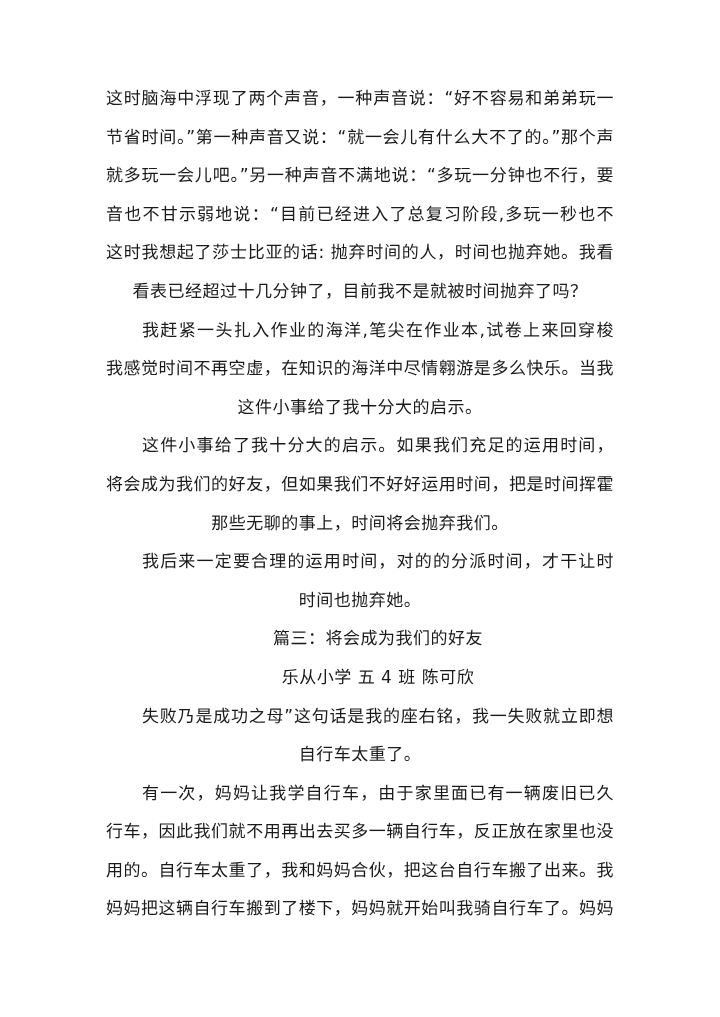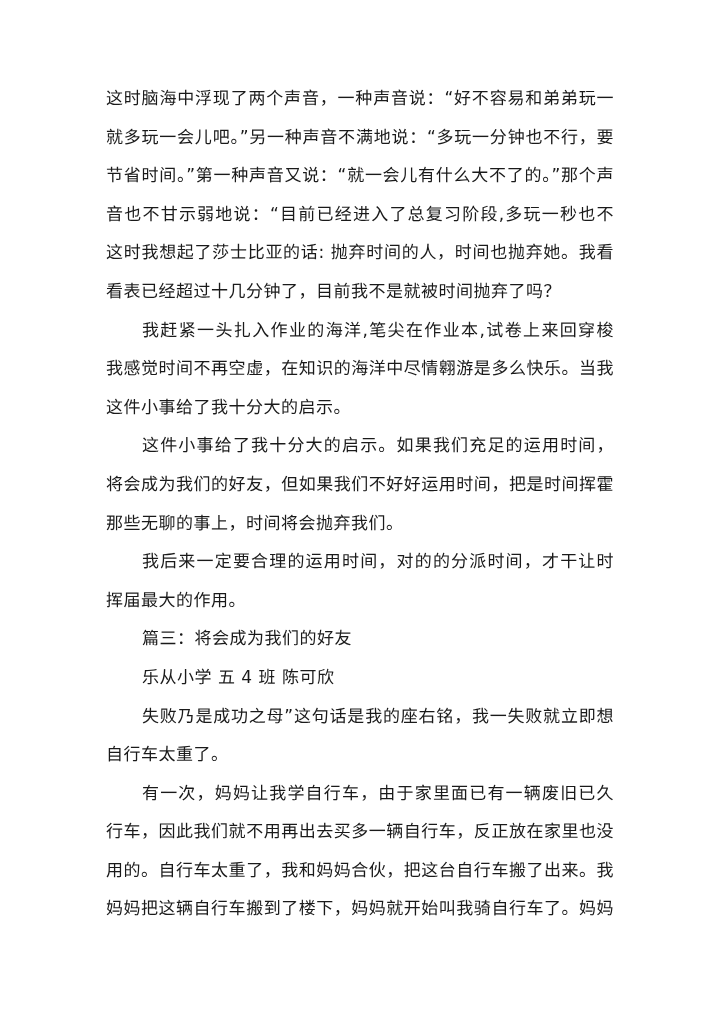--- a/index.html
+++ b/index.html
@@ -26,58 +26,58 @@
   }
   .paragraph {
     margin: 0;
     padding: 0;
   }
   .line {
     height: 38.6px;
     line-height: 38.6px;
     white-space: nowrap;
     overflow: hidden;
-    text-align: left;
+    text-align: center;
   }
   .line.j {
     white-space: normal;
     text-align: justify;
     text-justify: inter-character;
     text-align-last: justify;
   }
   .line.indent {
     text-indent: 36px;
   }
 </style>
 </head>
 <body>
 
 <div class="page">
   <div class="doc-body" style="color: rgb(26, 26, 26);">
       <div class="paragraph">
         <div class="line j">这时脑海中浮现了两个声音，一种声音说：“好不容易和弟弟玩一次，</div>
+        <div class="line j">节省时间。”第一种声音又说：“就一会儿有什么大不了的。”那个声</div>
         <div class="line j">就多玩一会儿吧。”另一种声音不满地说：“多玩一分钟也不行，要</div>
-        <div class="line j">节省时间。”第一种声音又说：“就一会儿有什么大不了的。”那个声</div>
         <div class="line j">音也不甘示弱地说：“目前已经进入了总复习阶段,多玩一秒也不行。”</div>
         <div class="line j">这时我想起了莎士比亚的话: 抛弃时间的人，时间也抛弃她。我看了</div>
         <div class="line">看表已经超过十几分钟了，目前我不是就被时间抛弃了吗？</div>
       </div>
       <div class="paragraph">
         <div class="line indent j">我赶紧一头扎入作业的海洋,笔尖在作业本,试卷上来回穿梭着，</div>
         <div class="line j">我感觉时间不再空虚，在知识的海洋中尽情翱游是多么快乐。当我写</div>
         <div class="line">这件小事给了我十分大的启示。</div>
       </div>
       <div class="paragraph">
         <div class="line indent j">这件小事给了我十分大的启示。如果我们充足的运用时间，时间</div>
         <div class="line j">将会成为我们的好友，但如果我们不好好运用时间，把是时间挥霍在</div>
         <div class="line">那些无聊的事上，时间将会抛弃我们。</div>
       </div>
       <div class="paragraph">
         <div class="line indent j">我后来一定要合理的运用时间，对的的分派时间，才干让时间发</div>
-        <div class="line">挥届最大的作用。</div>
+        <div class="line">时间也抛弃她。</div>
       </div>
       <div class="paragraph">
         <div class="line indent">篇三：将会成为我们的好友</div>
       </div>
       <div class="paragraph">
         <div class="line indent">乐从小学 五 4 班 陈可欣</div>
       </div>
       <div class="paragraph">
         <div class="line indent j">失败乃是成功之母”这句话是我的座右铭，我一失败就立即想起</div>
         <div class="line">自行车太重了。</div>

